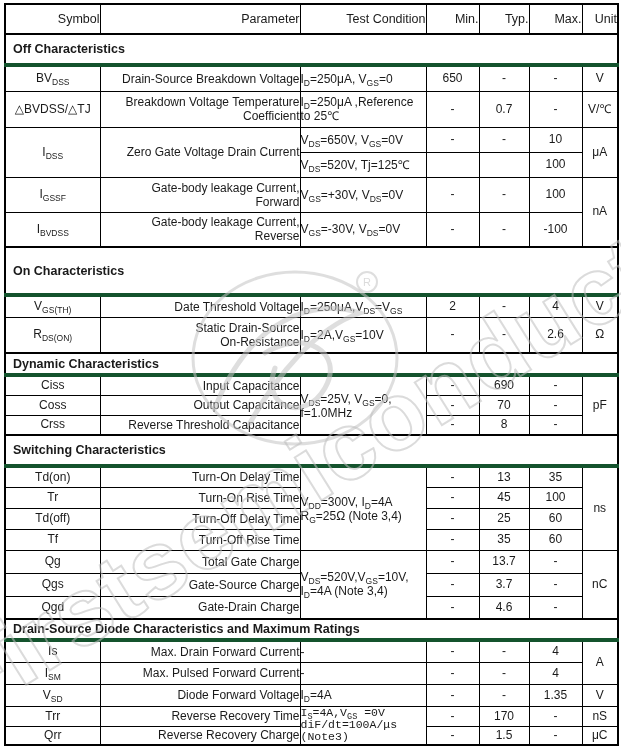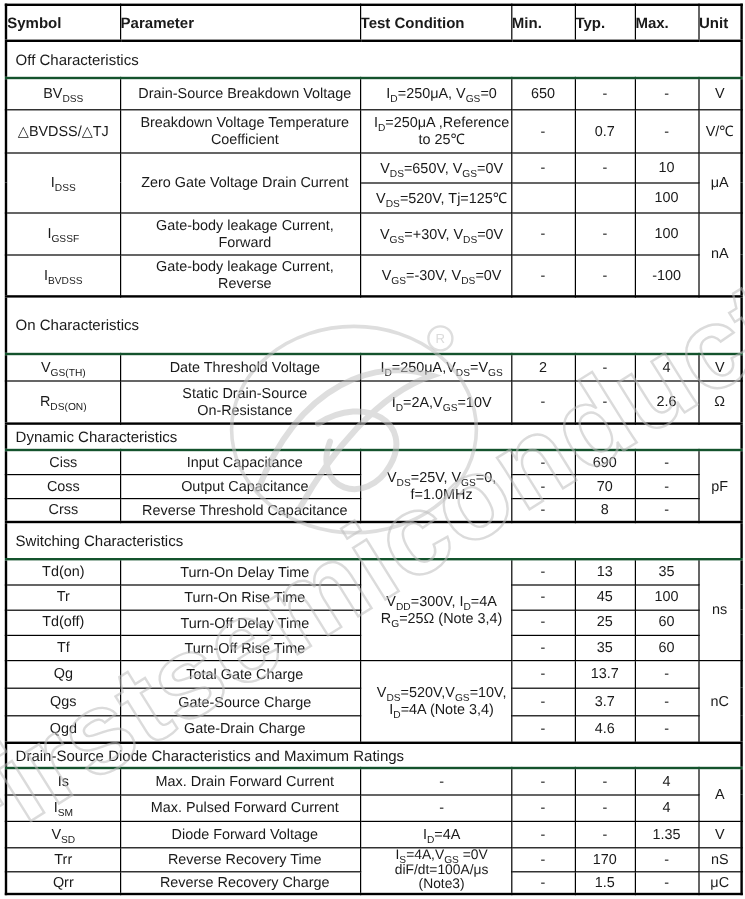--- a/index.html
+++ b/index.html
@@ -17,32 +17,32 @@
     width: 613px; margin: 3px 0 0 4px;
     position: relative; z-index: 1;
     border: 2px solid #000;
   }
   th, td {
     border: 1px solid #000;
     font-size: 12px; vertical-align: middle; overflow: hidden;
     background: transparent;
   }
   thead th {
-    font-size: 12.5px; font-weight: bold; text-align: left;
+    font-size: 12.5px; font-weight: normal; text-align: right;
     border-bottom: 2px solid #000;
   }
   tr.section td {
-    font-weight: normal; font-size: 12.5px; text-align: left;
+    font-weight: bold; font-size: 12.5px; text-align: left;
     padding: 0 0 0 7px;
-    border-top: 2px solid #000; border-bottom: 2px solid #14532d;
+    border-top: 2px solid #000; border-bottom: 4px solid #14532d;
   }
   td.sym, td.num { text-align: center; line-height: 13px; }
-  td.par  { text-align: center; padding-left: 8px; line-height: 14px; }
-  td.cond { text-align: center; padding-left: 10px; line-height: 14px; }
-  td.cond3 { line-height: 12px; font-size: 11.5px; }
+  td.par  { text-align: right; padding-left: 8px; line-height: 14px; }
+  td.cond { text-align: left; padding-left: 0; line-height: 14px; }
+  td.cond3 { line-height: 12px; font-size: 11.5px; font-family: Liberation Mono, monospace; }
   sub { font-size: 8.5px; line-height: 0; }
 
   
   .wm-layer { position: absolute; left: 0; top: 0; width: 621px; height: 749px;
               z-index: 2; pointer-events: none; }
   .wm-text {
     position: absolute; left: -210px; top: 392px; width: 1100px;
     text-align: center; white-space: nowrap;
     transform: rotate(-32deg);
     font-size: 96px; font-weight: bold;

